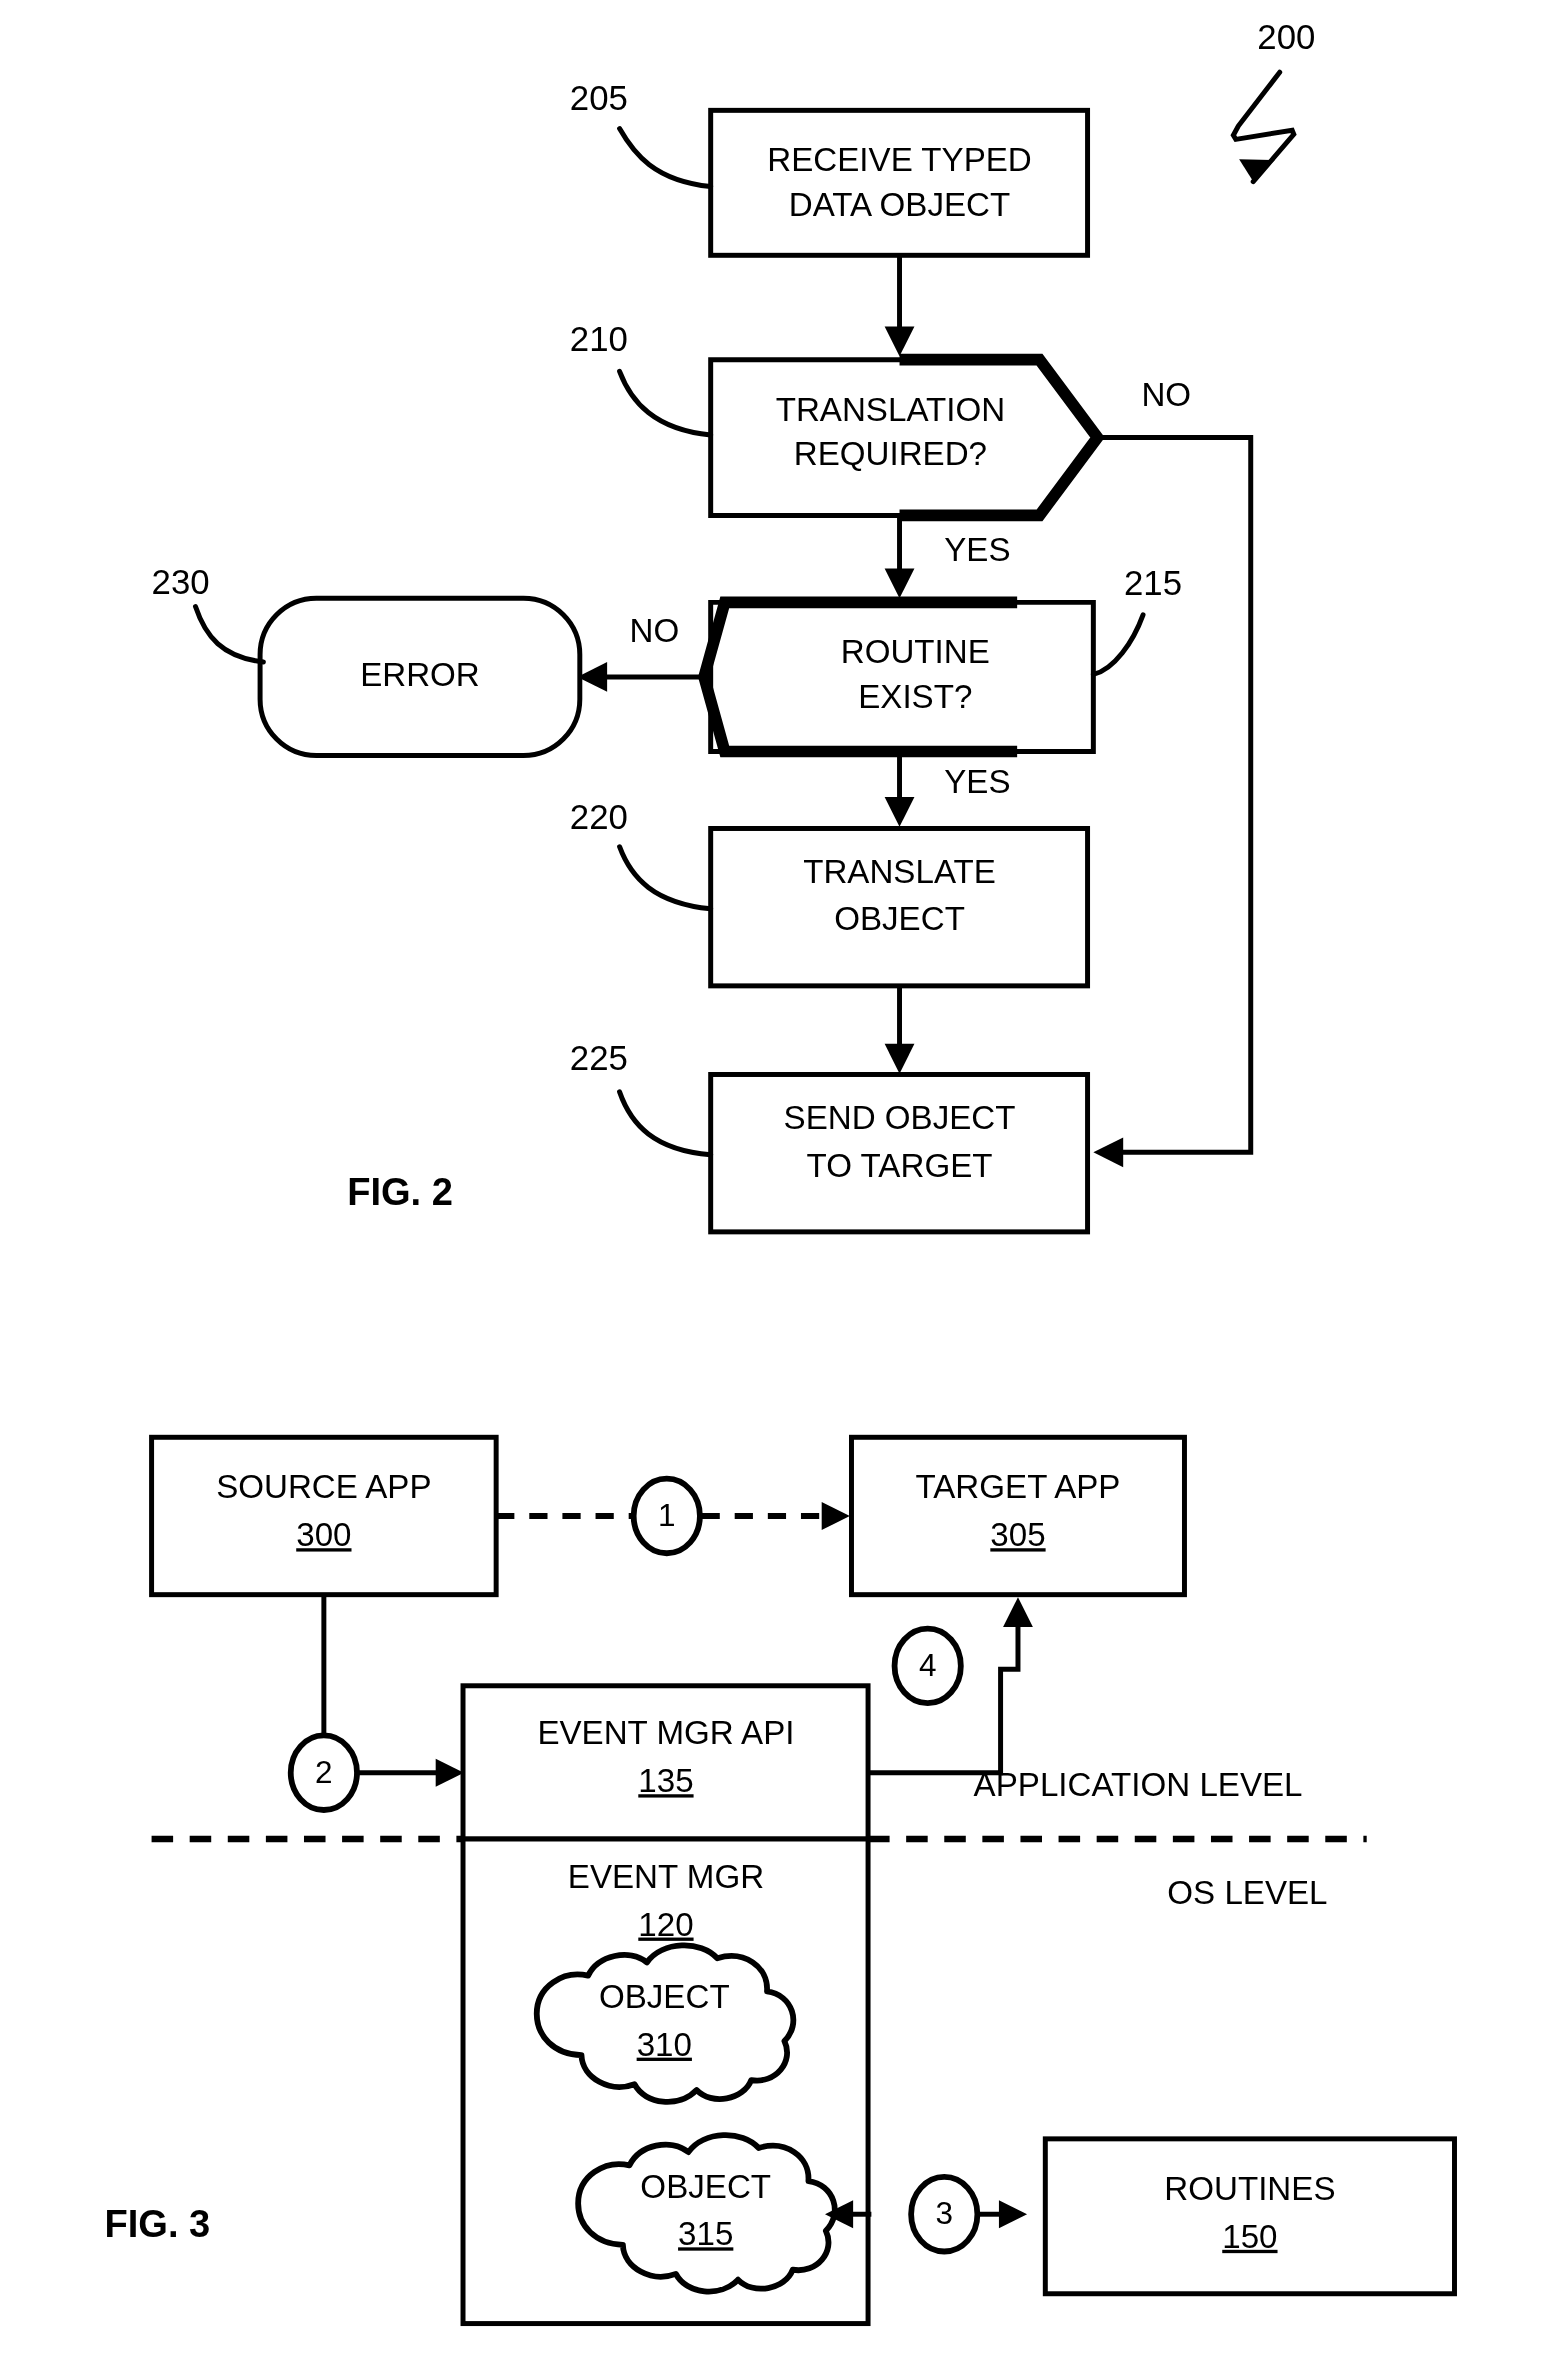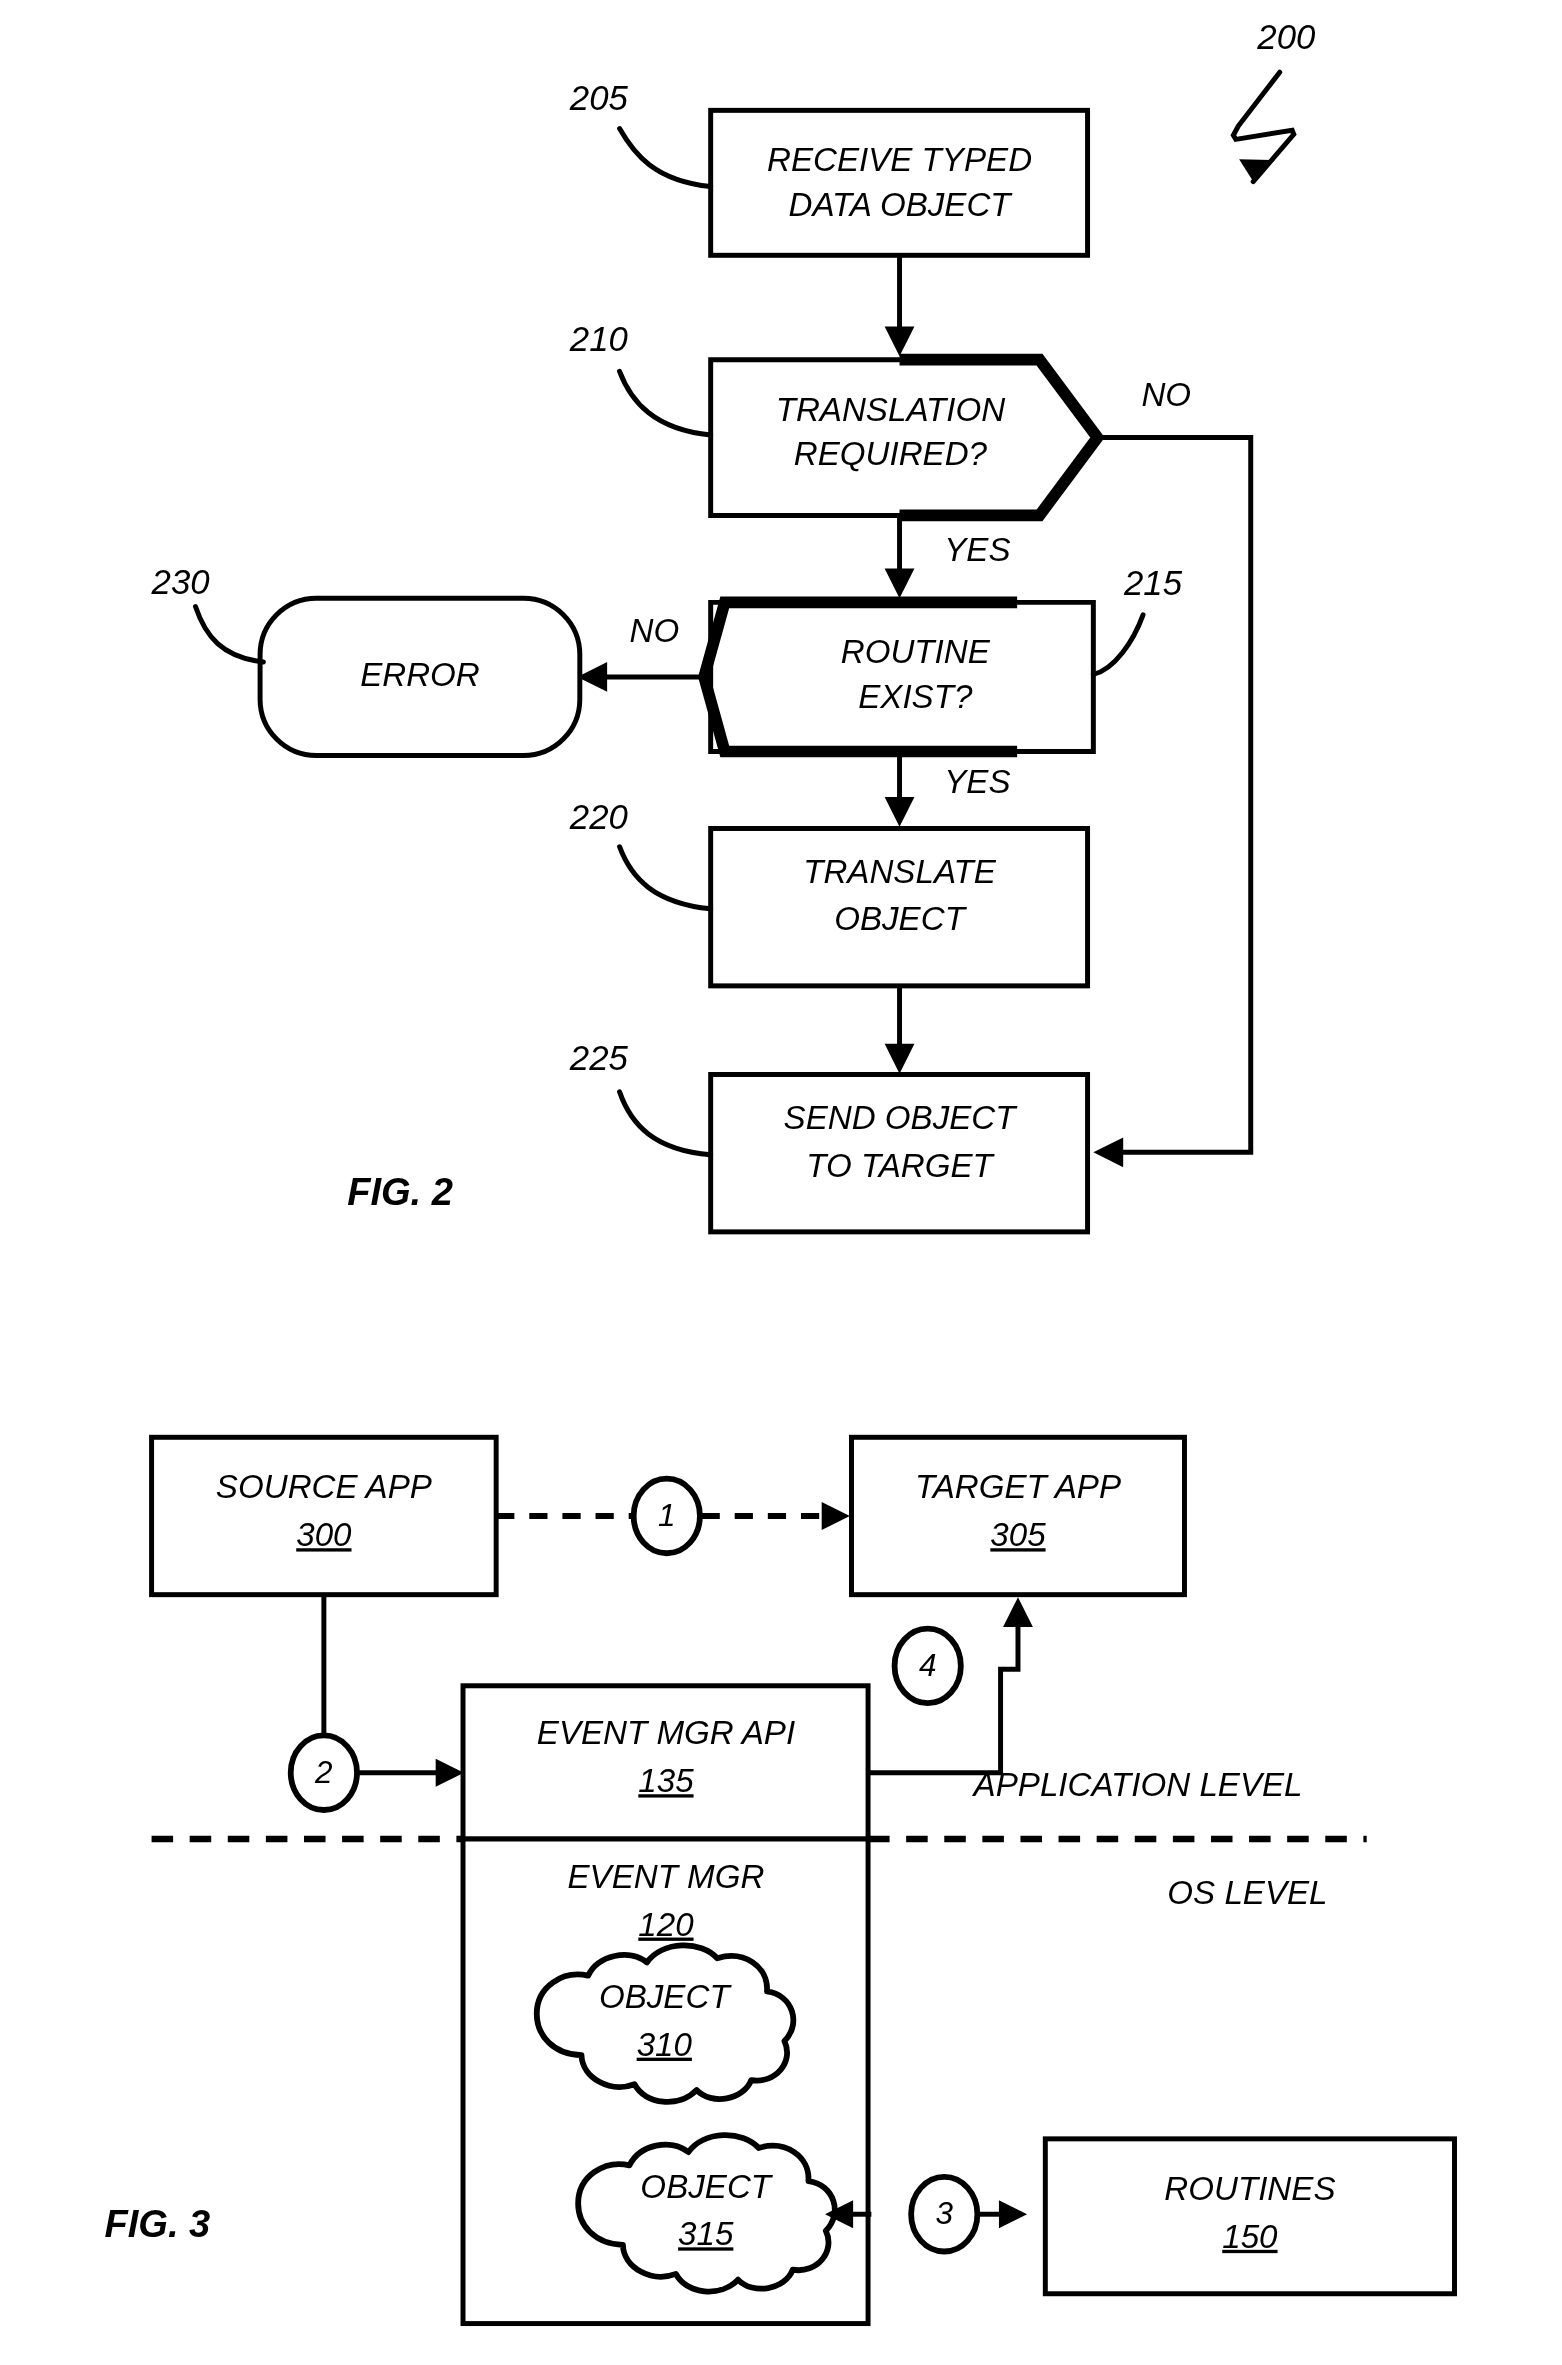--- a/index.html
+++ b/index.html
@@ -11,21 +11,20 @@
     width: 1563px;
     height: 2366px;
     font-family: "Liberation Sans", sans-serif;
     overflow: hidden;
   }
   #figure-root {
     position: relative;
     width: 1563px;
     height: 2366px;
     background: #ffffff;
-    font-style: italic;
   }
   svg.figure-svg {
     position: absolute;
     top: 0;
     left: 0;
     width: 1563px;
     height: 2366px;
   }
   .shape-stroke {
     fill: #ffffff;

